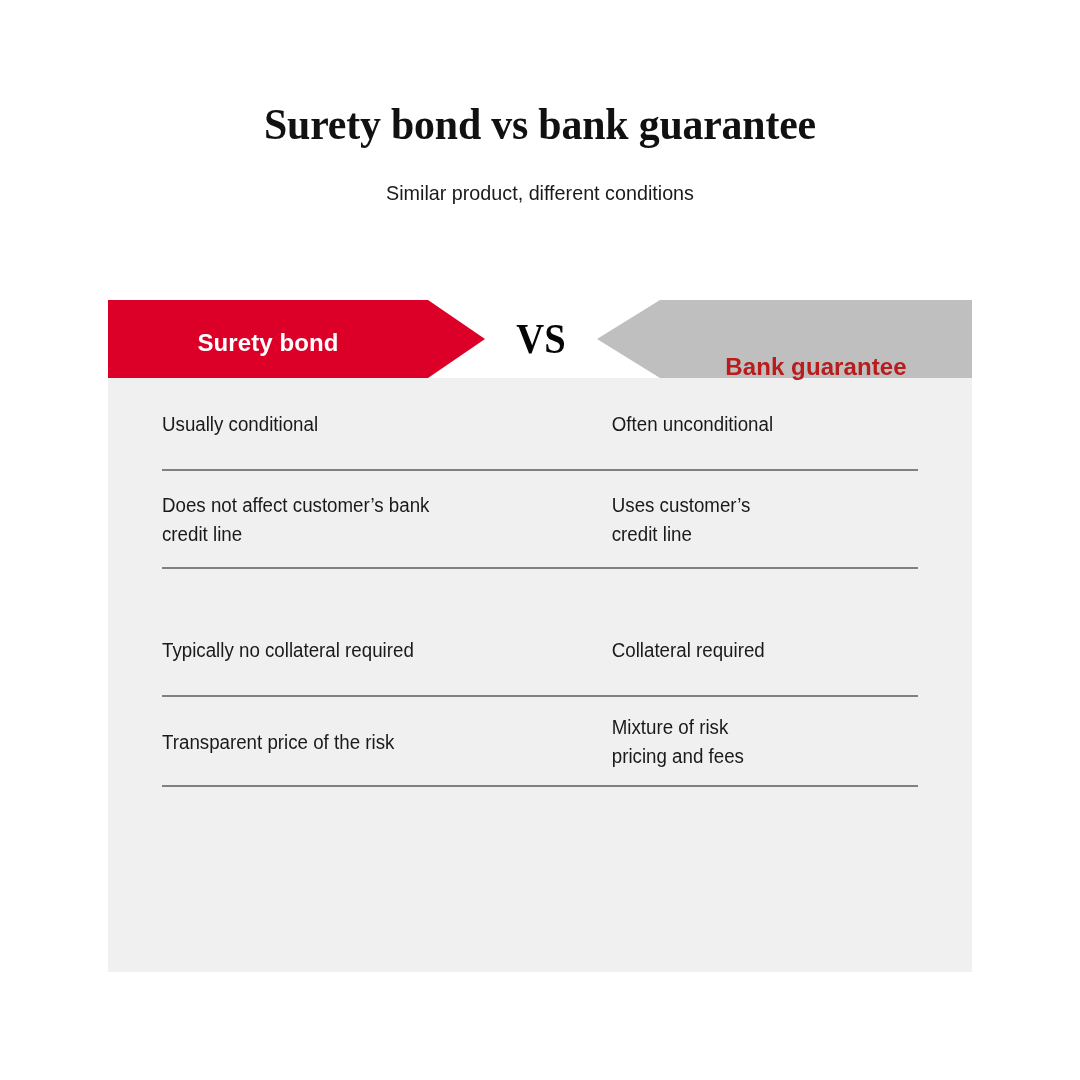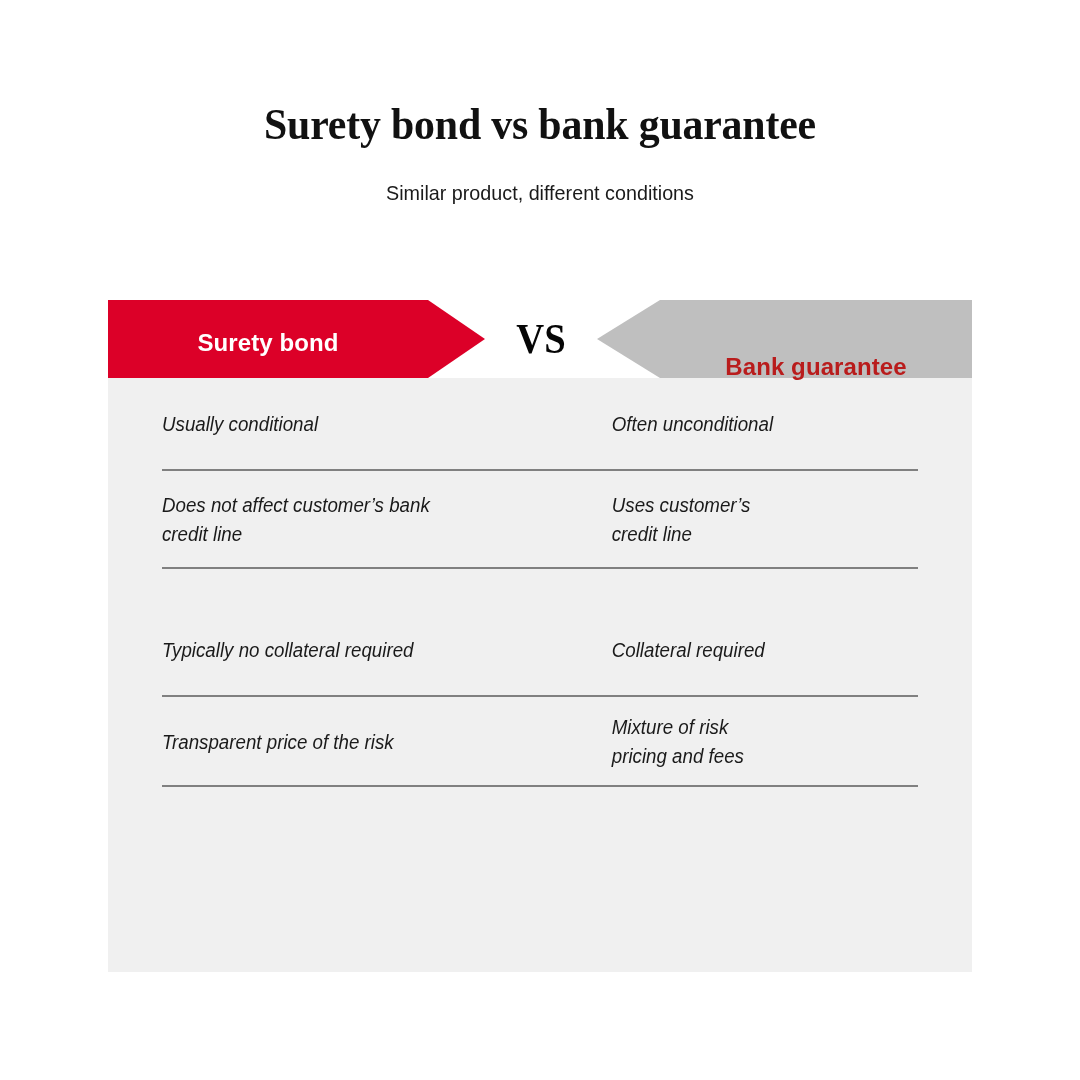--- a/index.html
+++ b/index.html
@@ -140,21 +140,20 @@
     width: 864px;
   }
 
   .row {
     position: relative;
     width: 742px;
     box-sizing: border-box;
     padding: 0 54px;
     display: flex;
     align-items: center;
-    font-style: italic;
   }
 
   .cell {
     font-size: 19.5px;
     line-height: 29px;
     color: #1a1a1a;
     transform: scaleX(0.96);
     transform-origin: left center;
   }
 

